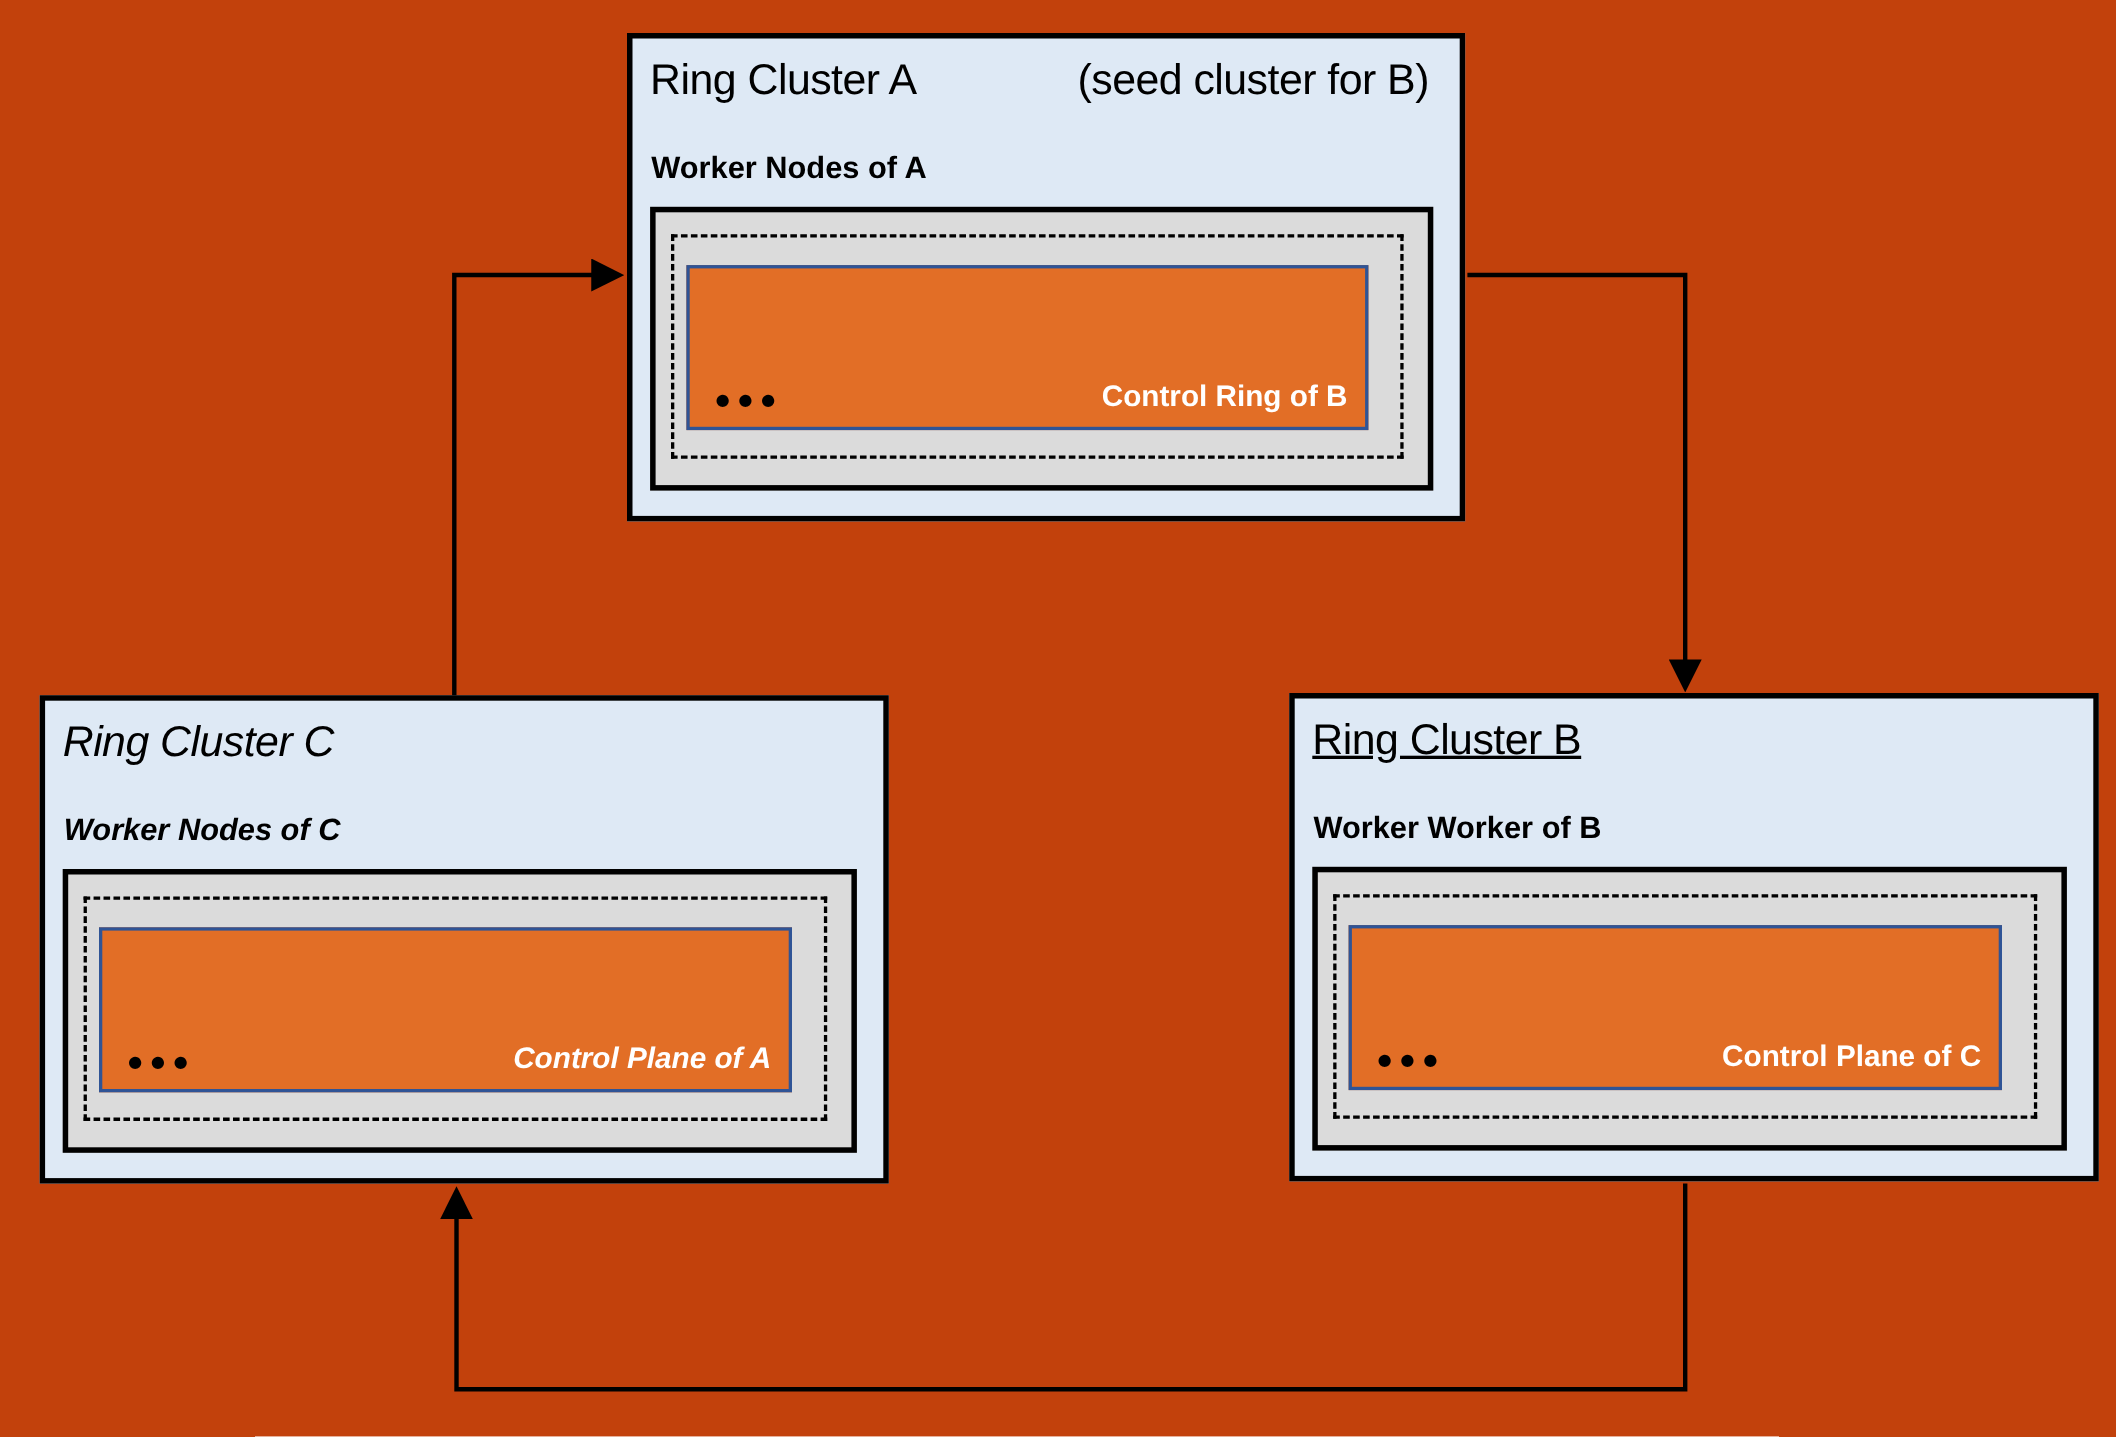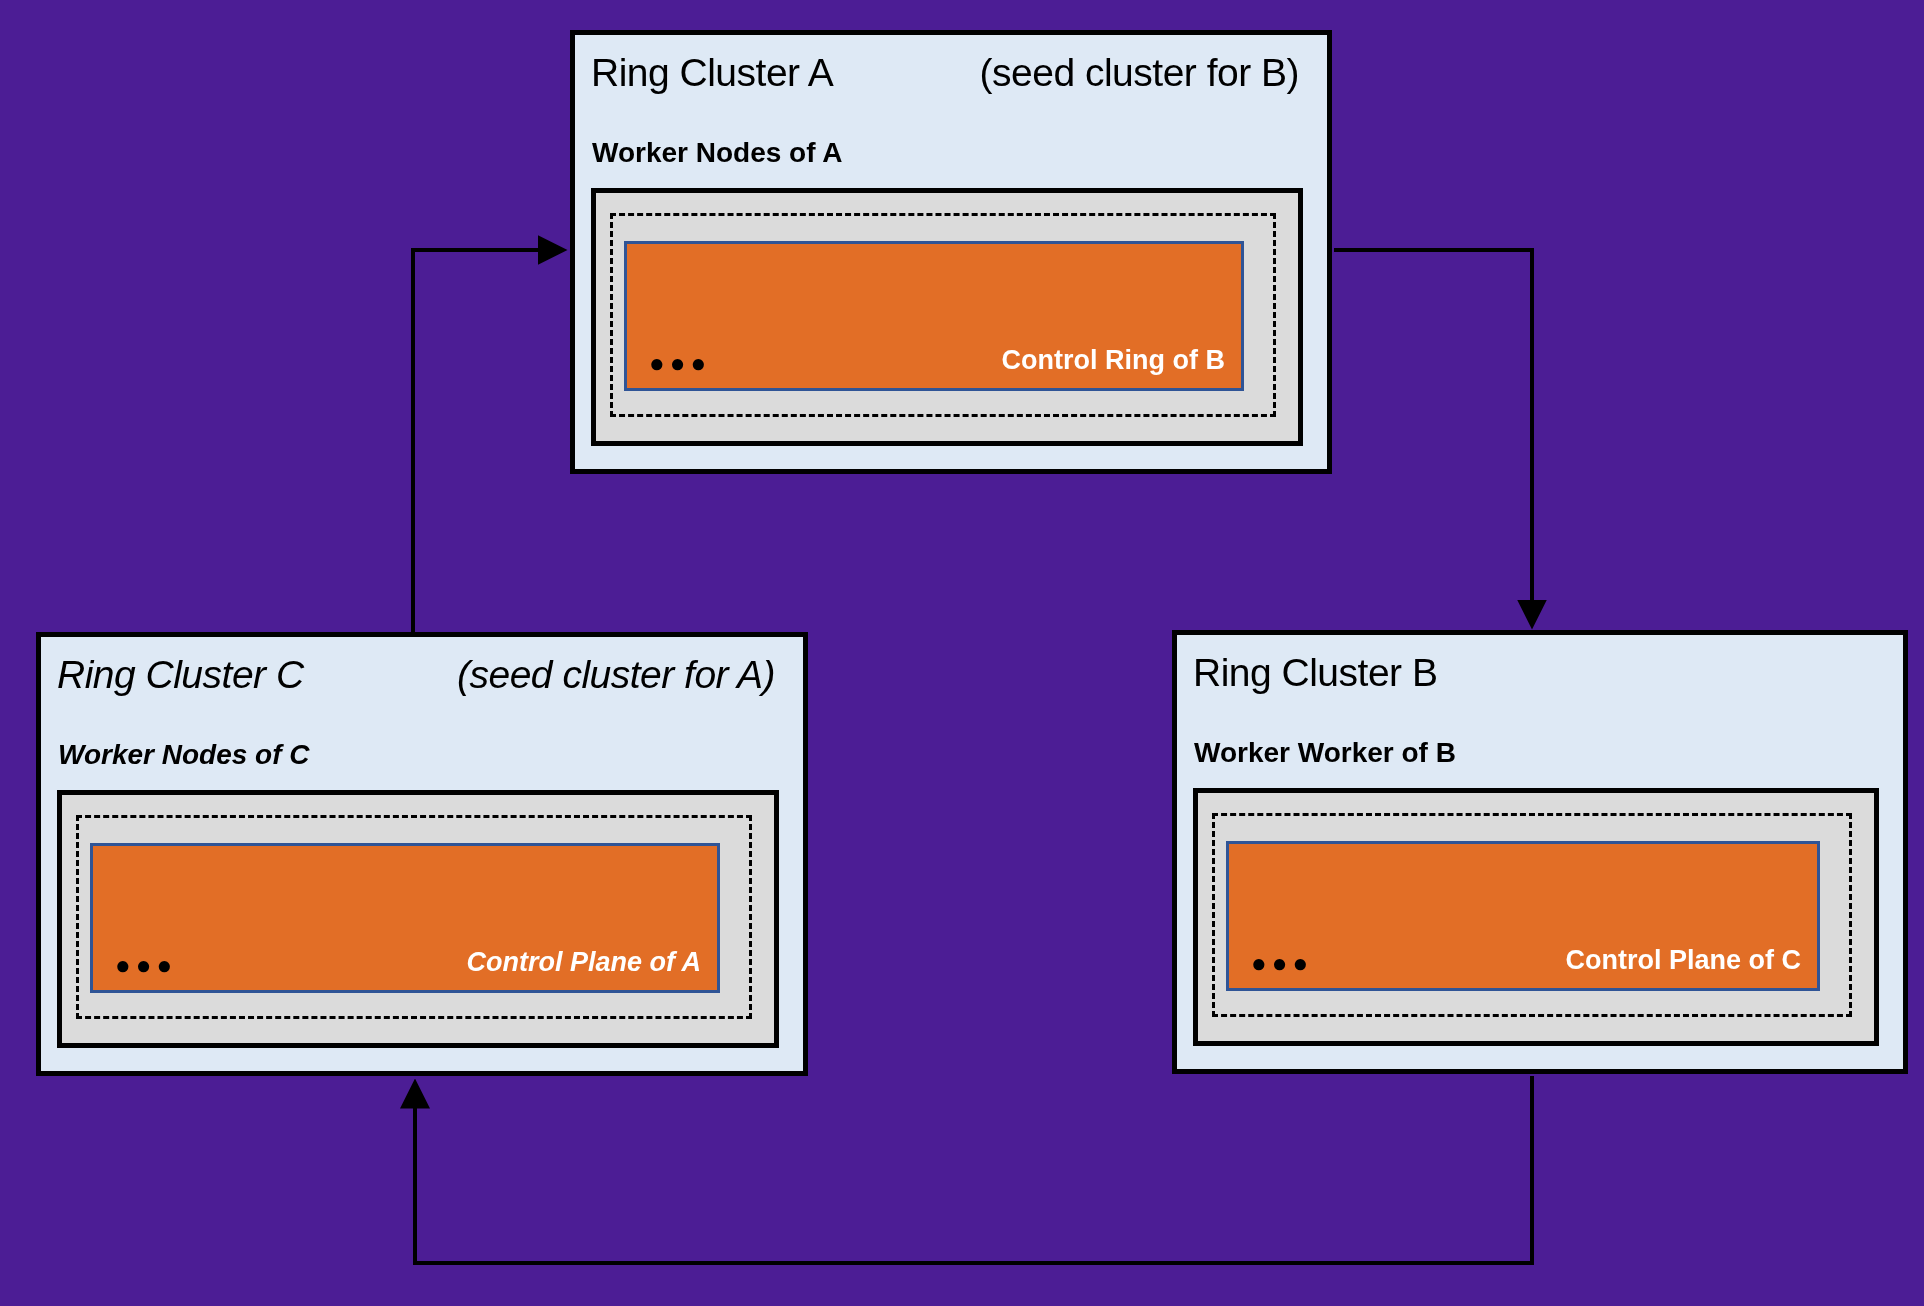--- a/index.html
+++ b/index.html
@@ -8,32 +8,32 @@
     --cp-bg: #e26e26;
     --cp-border: #2f5496;
     --line: #000000;
   }
   * { box-sizing: border-box; margin: 0; padding: 0; }
   html, body { background: #ffffff; }
   .canvas {
     position: relative;
     width: 1924px;
     height: 1306px;
-    background: #4c1d95;
+    background: #c2410c;
     font-family: "Liberation Sans", sans-serif;
     overflow: hidden;
   }
   .cluster {
     position: absolute;
     background: var(--cluster-bg);
     border: 5px solid var(--line);
   }
   .cluster-a { left: 570px; top: 30px;  width: 762px; height: 444px; }
   .cluster-c { left: 36px;  top: 632px; width: 772px; height: 444px; font-style: italic; }
-  .cluster-b { left: 1172px; top: 630px; width: 736px; height: 444px; }
+  .cluster-b { left: 1172px; top: 630px; width: 736px; height: 444px; text-decoration: underline; }
 
   .title-row {
     display: flex;
     justify-content: space-between;
     align-items: baseline;
     padding: 16px 28px 0 16px;
     font-size: 39px;
     font-weight: 500;
     color: #000;
     white-space: nowrap;
@@ -116,21 +116,20 @@
       <div class="control-plane">
         <span class="dots">●●●</span>
         <span class="cp-label">Control Ring of B</span>
       </div>
     </div>
   </div>
 
   <div class="cluster cluster-c">
     <div class="title-row">
       <span>Ring Cluster C</span>
-      <span>(seed cluster for A)</span>
     </div>
     <div class="worker-label">Worker Nodes of C</div>
     <div class="worker-area">
       <div class="dashed-outline"></div>
       <div class="control-plane">
         <span class="dots">●●●</span>
         <span class="cp-label">Control Plane of A</span>
       </div>
     </div>
   </div>

